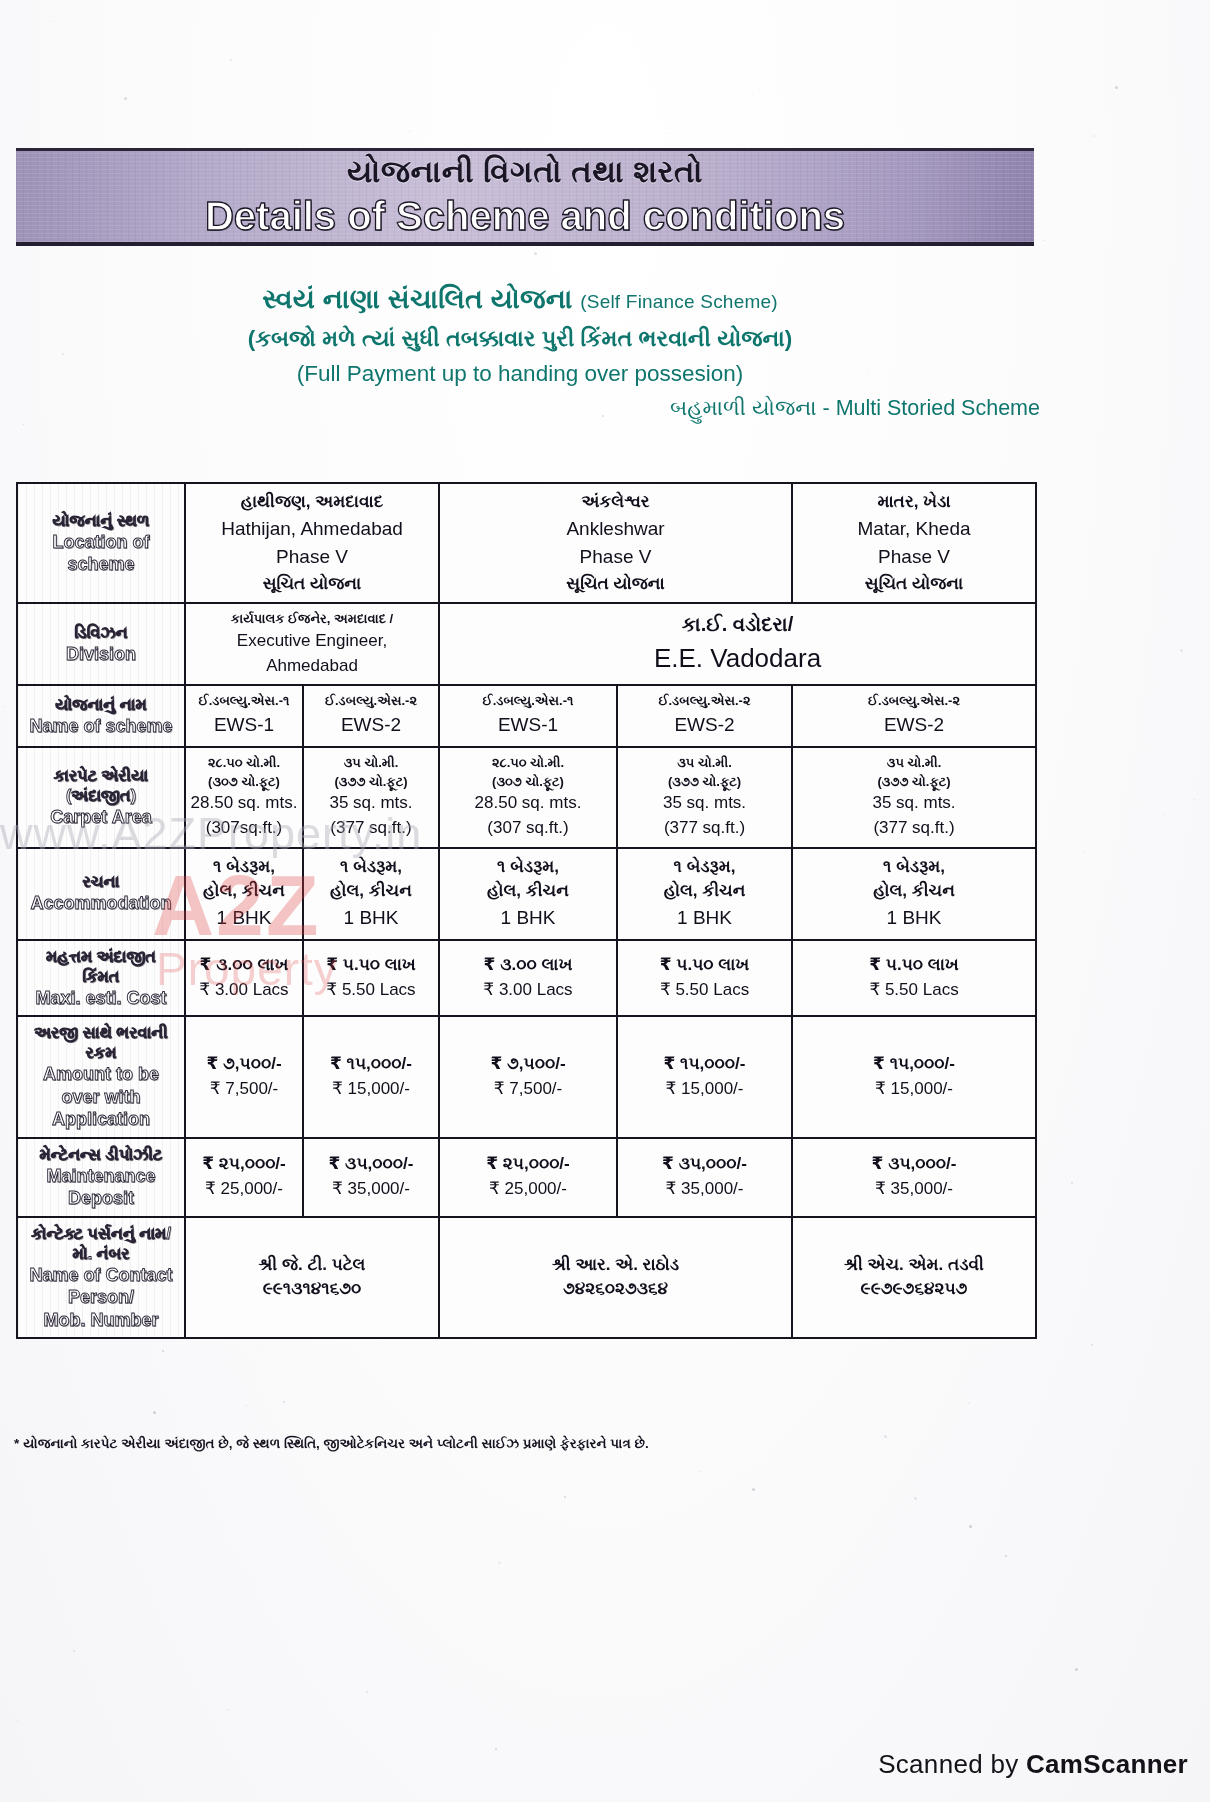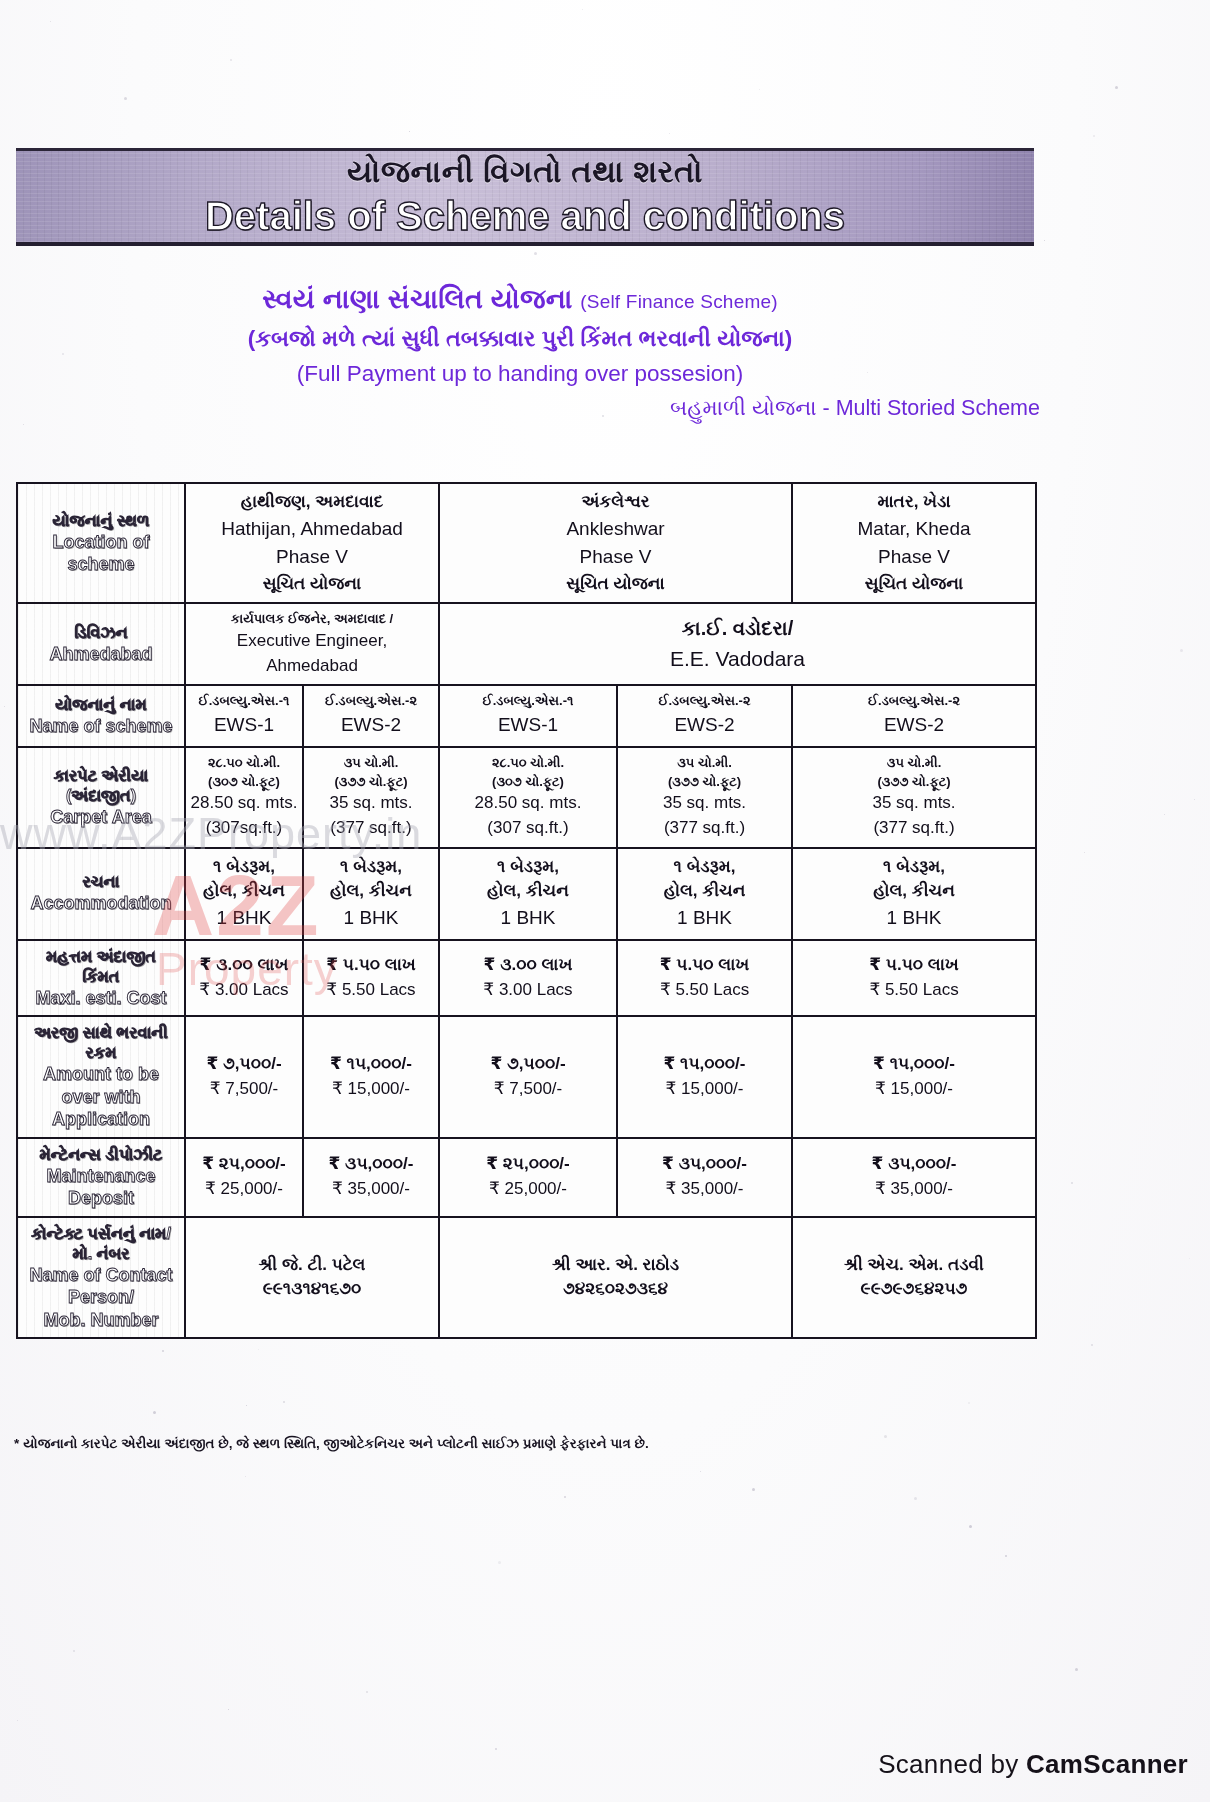--- a/index.html
+++ b/index.html
@@ -72,21 +72,21 @@
     -webkit-text-stroke: 1.3px #1a1524;
     text-shadow: 1px 1px 0 rgba(0,0,0,.45);
   }
 
   
   #title-block {
     position: absolute;
     left: 0; top: 284px;
     width: 1040px;
     text-align: center;
-    color: #6d28d9;
+    color: #0f766e;
   }
   .t-line-1 {
     font-size: 27px;
     font-weight: bold;
     letter-spacing: .2px;
     white-space: nowrap;
   }
   .t-line-1 .en { font-weight: normal; }
   .t-line-2 {
     margin-top: 9px;
@@ -156,21 +156,21 @@
     color: #ffffff;
     -webkit-text-stroke: .9px #2a2436;
     text-shadow: 1px 1px 0 rgba(0,0,0,.32);
   }
 
   
   .gu   { display:block; font-size: 17px; font-weight: bold; line-height: 1.45; }
   .gu-s { display:block; font-size: 13px; font-weight: bold; line-height: 1.45; }
   .en   { display:block; font-size: 19px; font-weight: normal; line-height: 1.5; }
   .en-s { display:block; font-size: 17px; font-weight: normal; line-height: 1.45; }
-  .en-b { display:block; font-size: 21px; font-weight: normal; line-height: 1.5; }
+  .en-b { display:block; font-size: 26px; font-weight: normal; line-height: 1.5; }
   .gu-b { display:block; font-size: 20px; font-weight: bold; line-height: 1.45; }
   .sp   { height: 4px; }
 
   
   #footnote {
     position: absolute;
     left: 14px;
     top: 1436px;
     width: 1020px;
     font-size: 13.5px;
@@ -367,21 +367,21 @@
           <span class="gu">માતર, ખેડા</span>
           <span class="en">Matar, Kheda</span>
           <span class="en">Phase V</span>
           <span class="gu">સૂચિત યોજના</span>
         </td>
       </tr>
       <tr>
         <td class="rowlabel">
           <div class="rl-in">
             <span class="rl-gu">ડિવિઝન</span>
-            <span class="rl-en">Ahmedabad</span>
+            <span class="rl-en">Division</span>
           </div>
         </td>
         <td colspan="2">
           <span class="gu-s">કાર્યપાલક ઈજનેર, અમદાવાદ /</span>
           <span class="en-s">Executive Engineer, Ahmedabad</span>
         </td>
         <td colspan="3">
           <span class="gu-b">કા.ઈ. વડોદરા/</span>
           <span class="en-b">E.E. Vadodara</span>
         </td>

